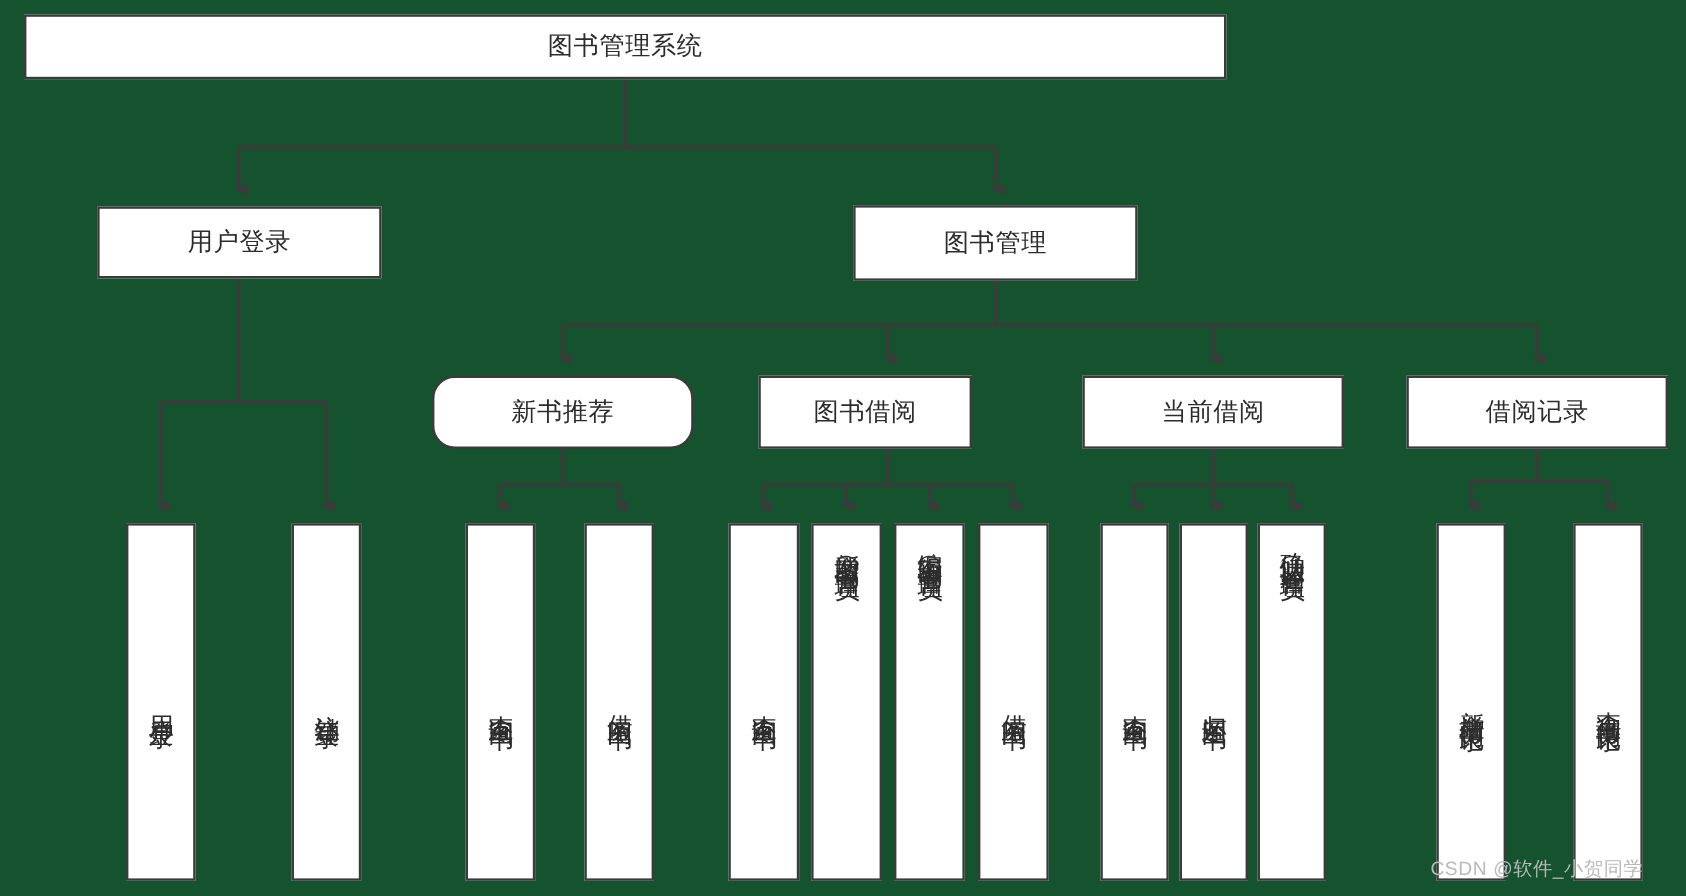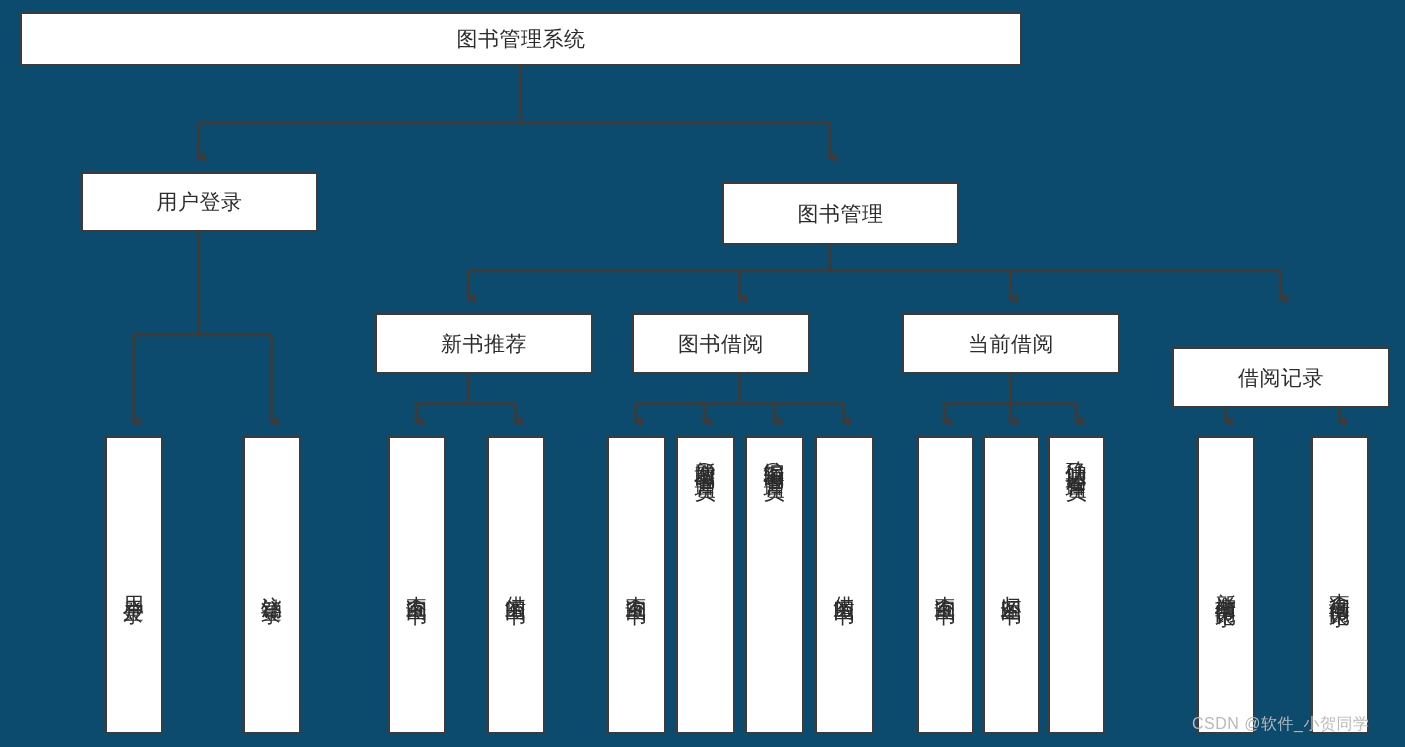--- a/index.html
+++ b/index.html
@@ -12,21 +12,21 @@
     width: 1405px;
     height: 747px;
     font-family: "Liberation Sans", "DejaVu Sans", sans-serif;
     overflow: hidden;
     position: relative;
   }
   #diagram-root {
     position: relative;
     width: 1405px;
     height: 747px;
-    background: #0c4a6e;
+    background: #14532d;
   }
   svg.diagram-canvas {
     position: absolute;
     top: 0;
     left: 0;
     width: 1405px;
     height: 747px;
   }
   .node-box {
     position: absolute;
@@ -141,37 +141,37 @@
   </svg>
 
   <div class="node-box" style="left:20px; top:12px; width:1002px; height:54px;">
     <span class="node-label-h">图书管理系统</span>
   </div>
 
   <div class="node-box" style="left:81px; top:172px; width:237px; height:60px;">
     <span class="node-label-h">用户登录</span>
   </div>
 
-  <div class="node-box" style="left:711px; top:182px; width:237px; height:63px;margin-left:11px;">
+  <div class="node-box" style="left:711px; top:171px; width:237px; height:63px;">
     <span class="node-label-h">图书管理</span>
   </div>
 
-  <div class="node-box" style="left:375px; top:313px; width:218px; height:61px;">
+  <div class="node-box" style="left:360px; top:313px; width:218px; height:61px;border-radius:19px;">
     <span class="node-label-h">新书推荐</span>
   </div>
 
   <div class="node-box" style="left:632px; top:313px; width:178px; height:61px;">
     <span class="node-label-h">图书借阅</span>
   </div>
 
   <div class="node-box" style="left:902px; top:313px; width:218px; height:61px;">
     <span class="node-label-h">当前借阅</span>
   </div>
 
-  <div class="node-box" style="left:1172px; top:313px; width:218px; height:61px;margin-top:34px;">
+  <div class="node-box" style="left:1172px; top:313px; width:218px; height:61px;">
     <span class="node-label-h">借阅记录</span>
   </div>
 
   <div class="node-box node-vert centered" style="left:105px; top:436px; width:58px; height:298px;">
     <span class="node-label-v">用户登录</span>
   </div>
 
   <div class="node-box node-vert centered" style="left:243px; top:436px; width:58px; height:298px;">
     <span class="node-label-v">注销登录</span>
   </div>

